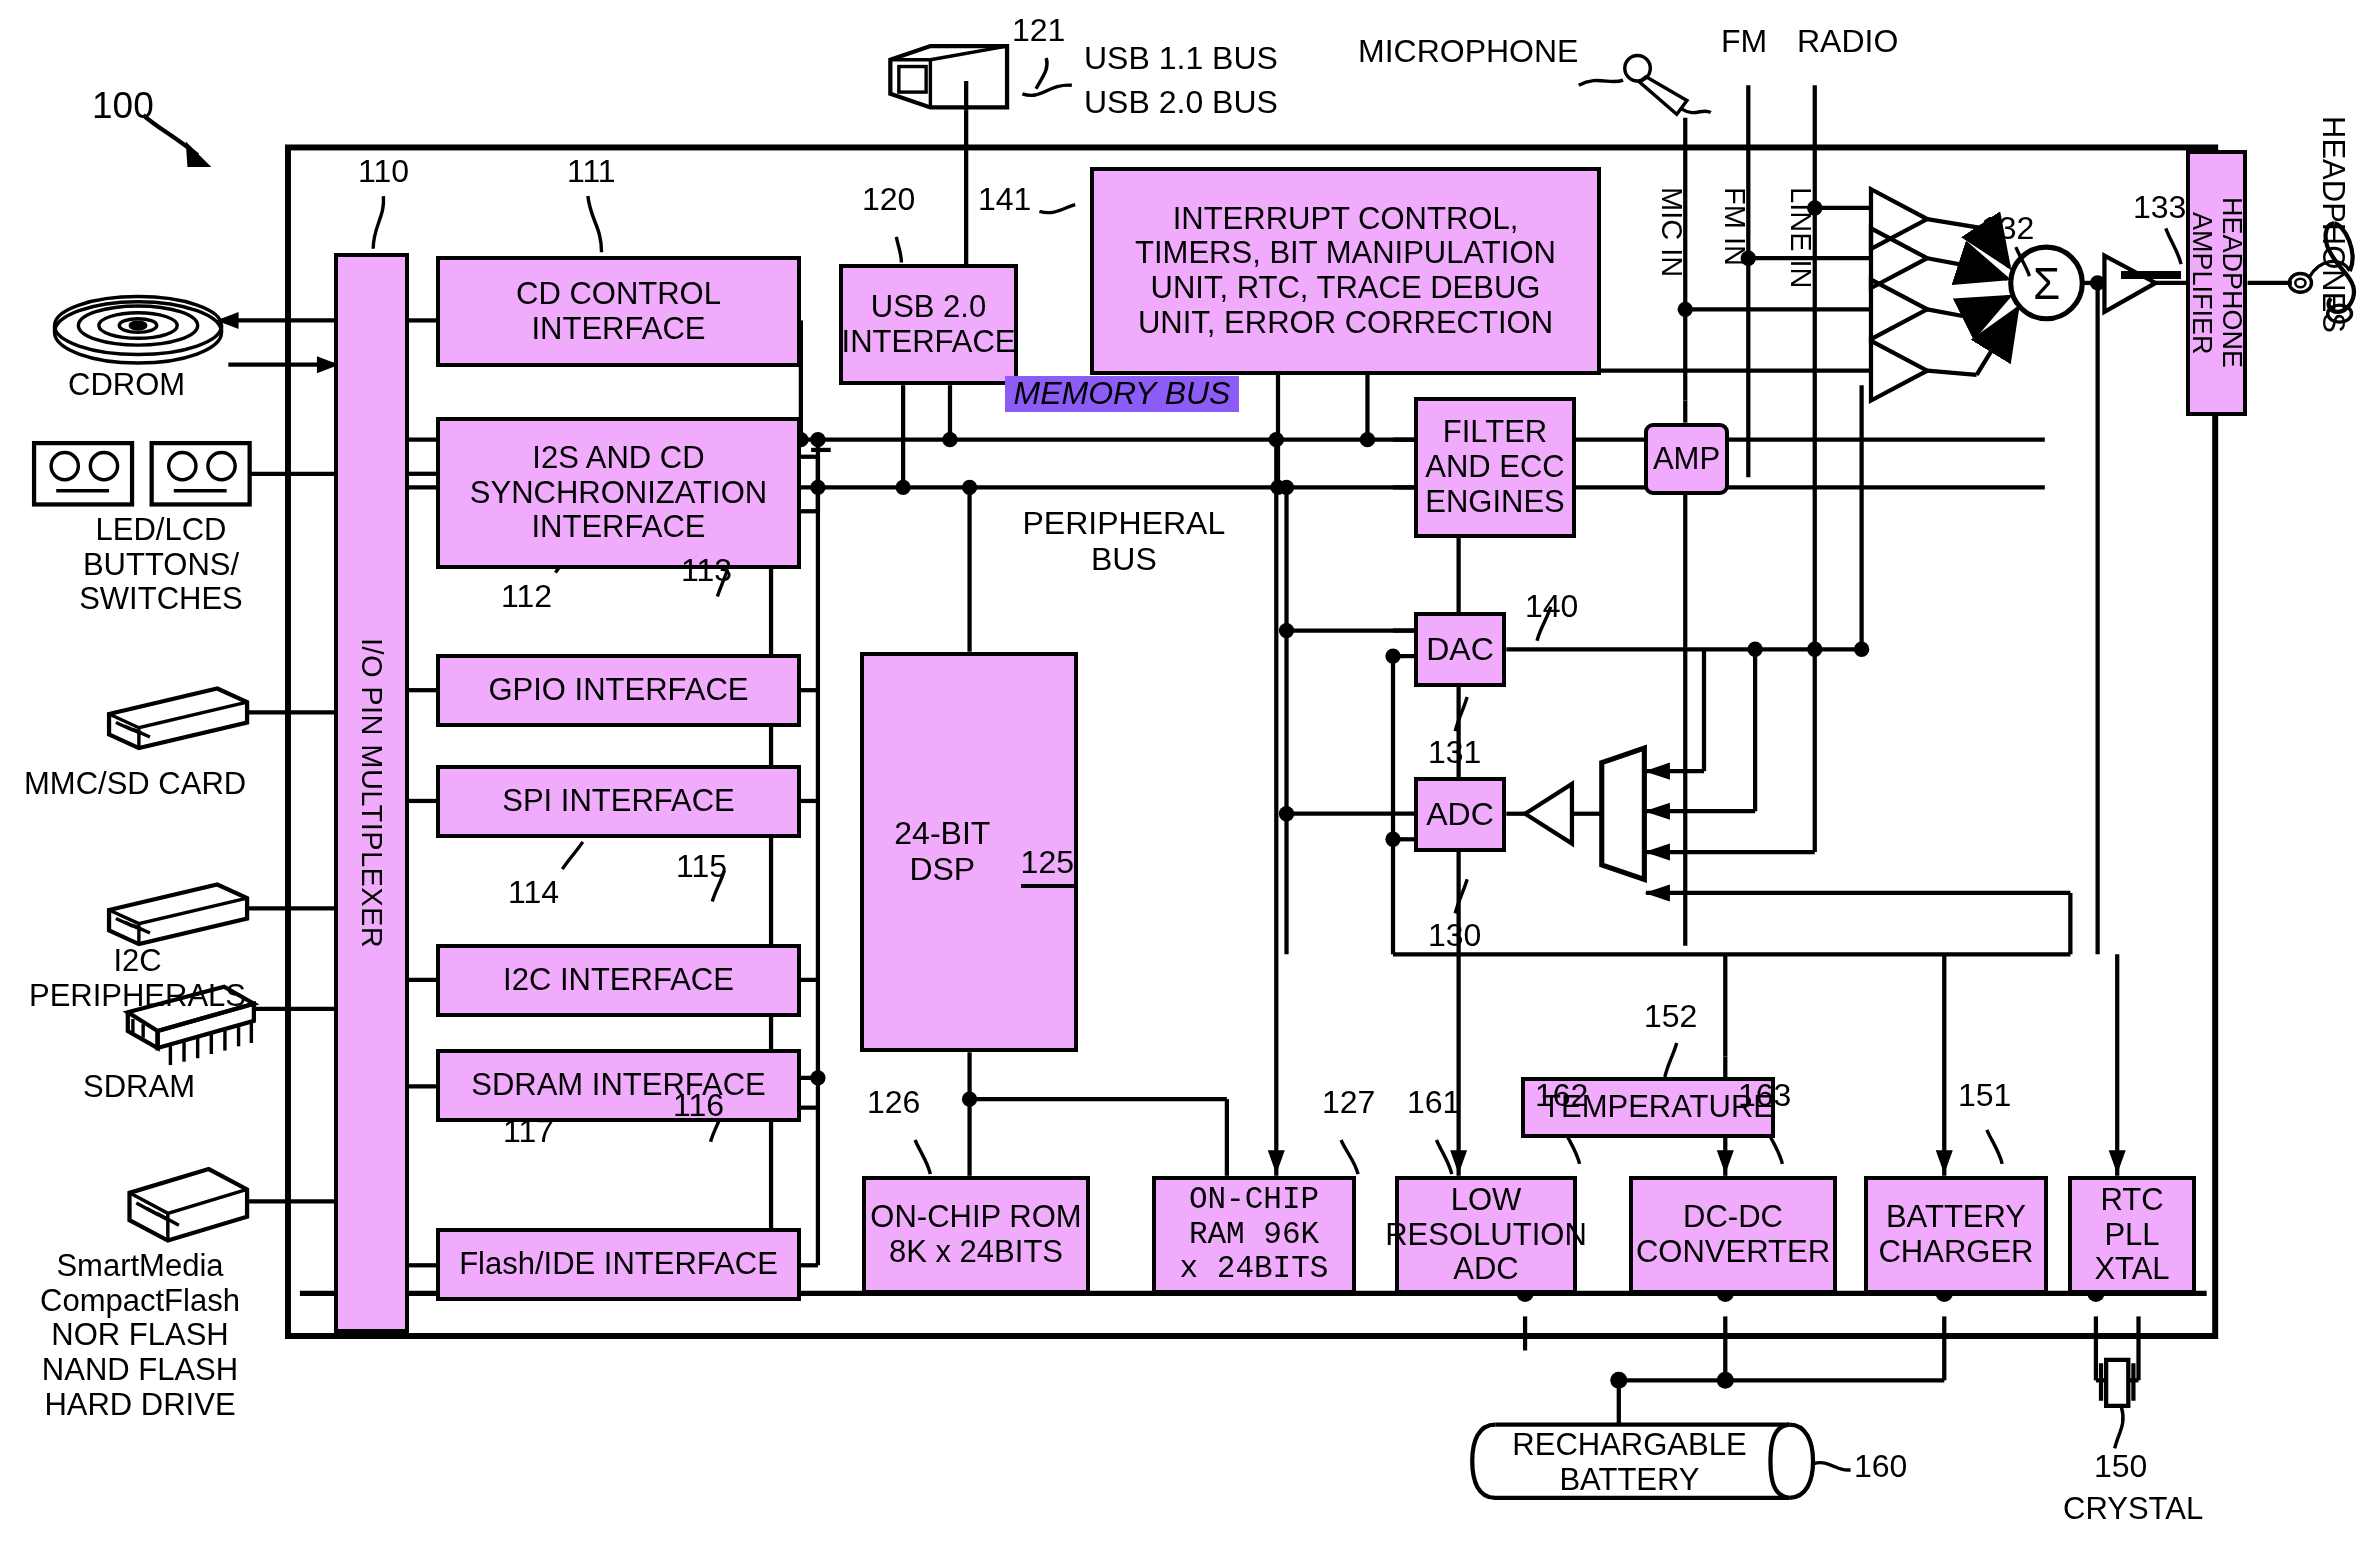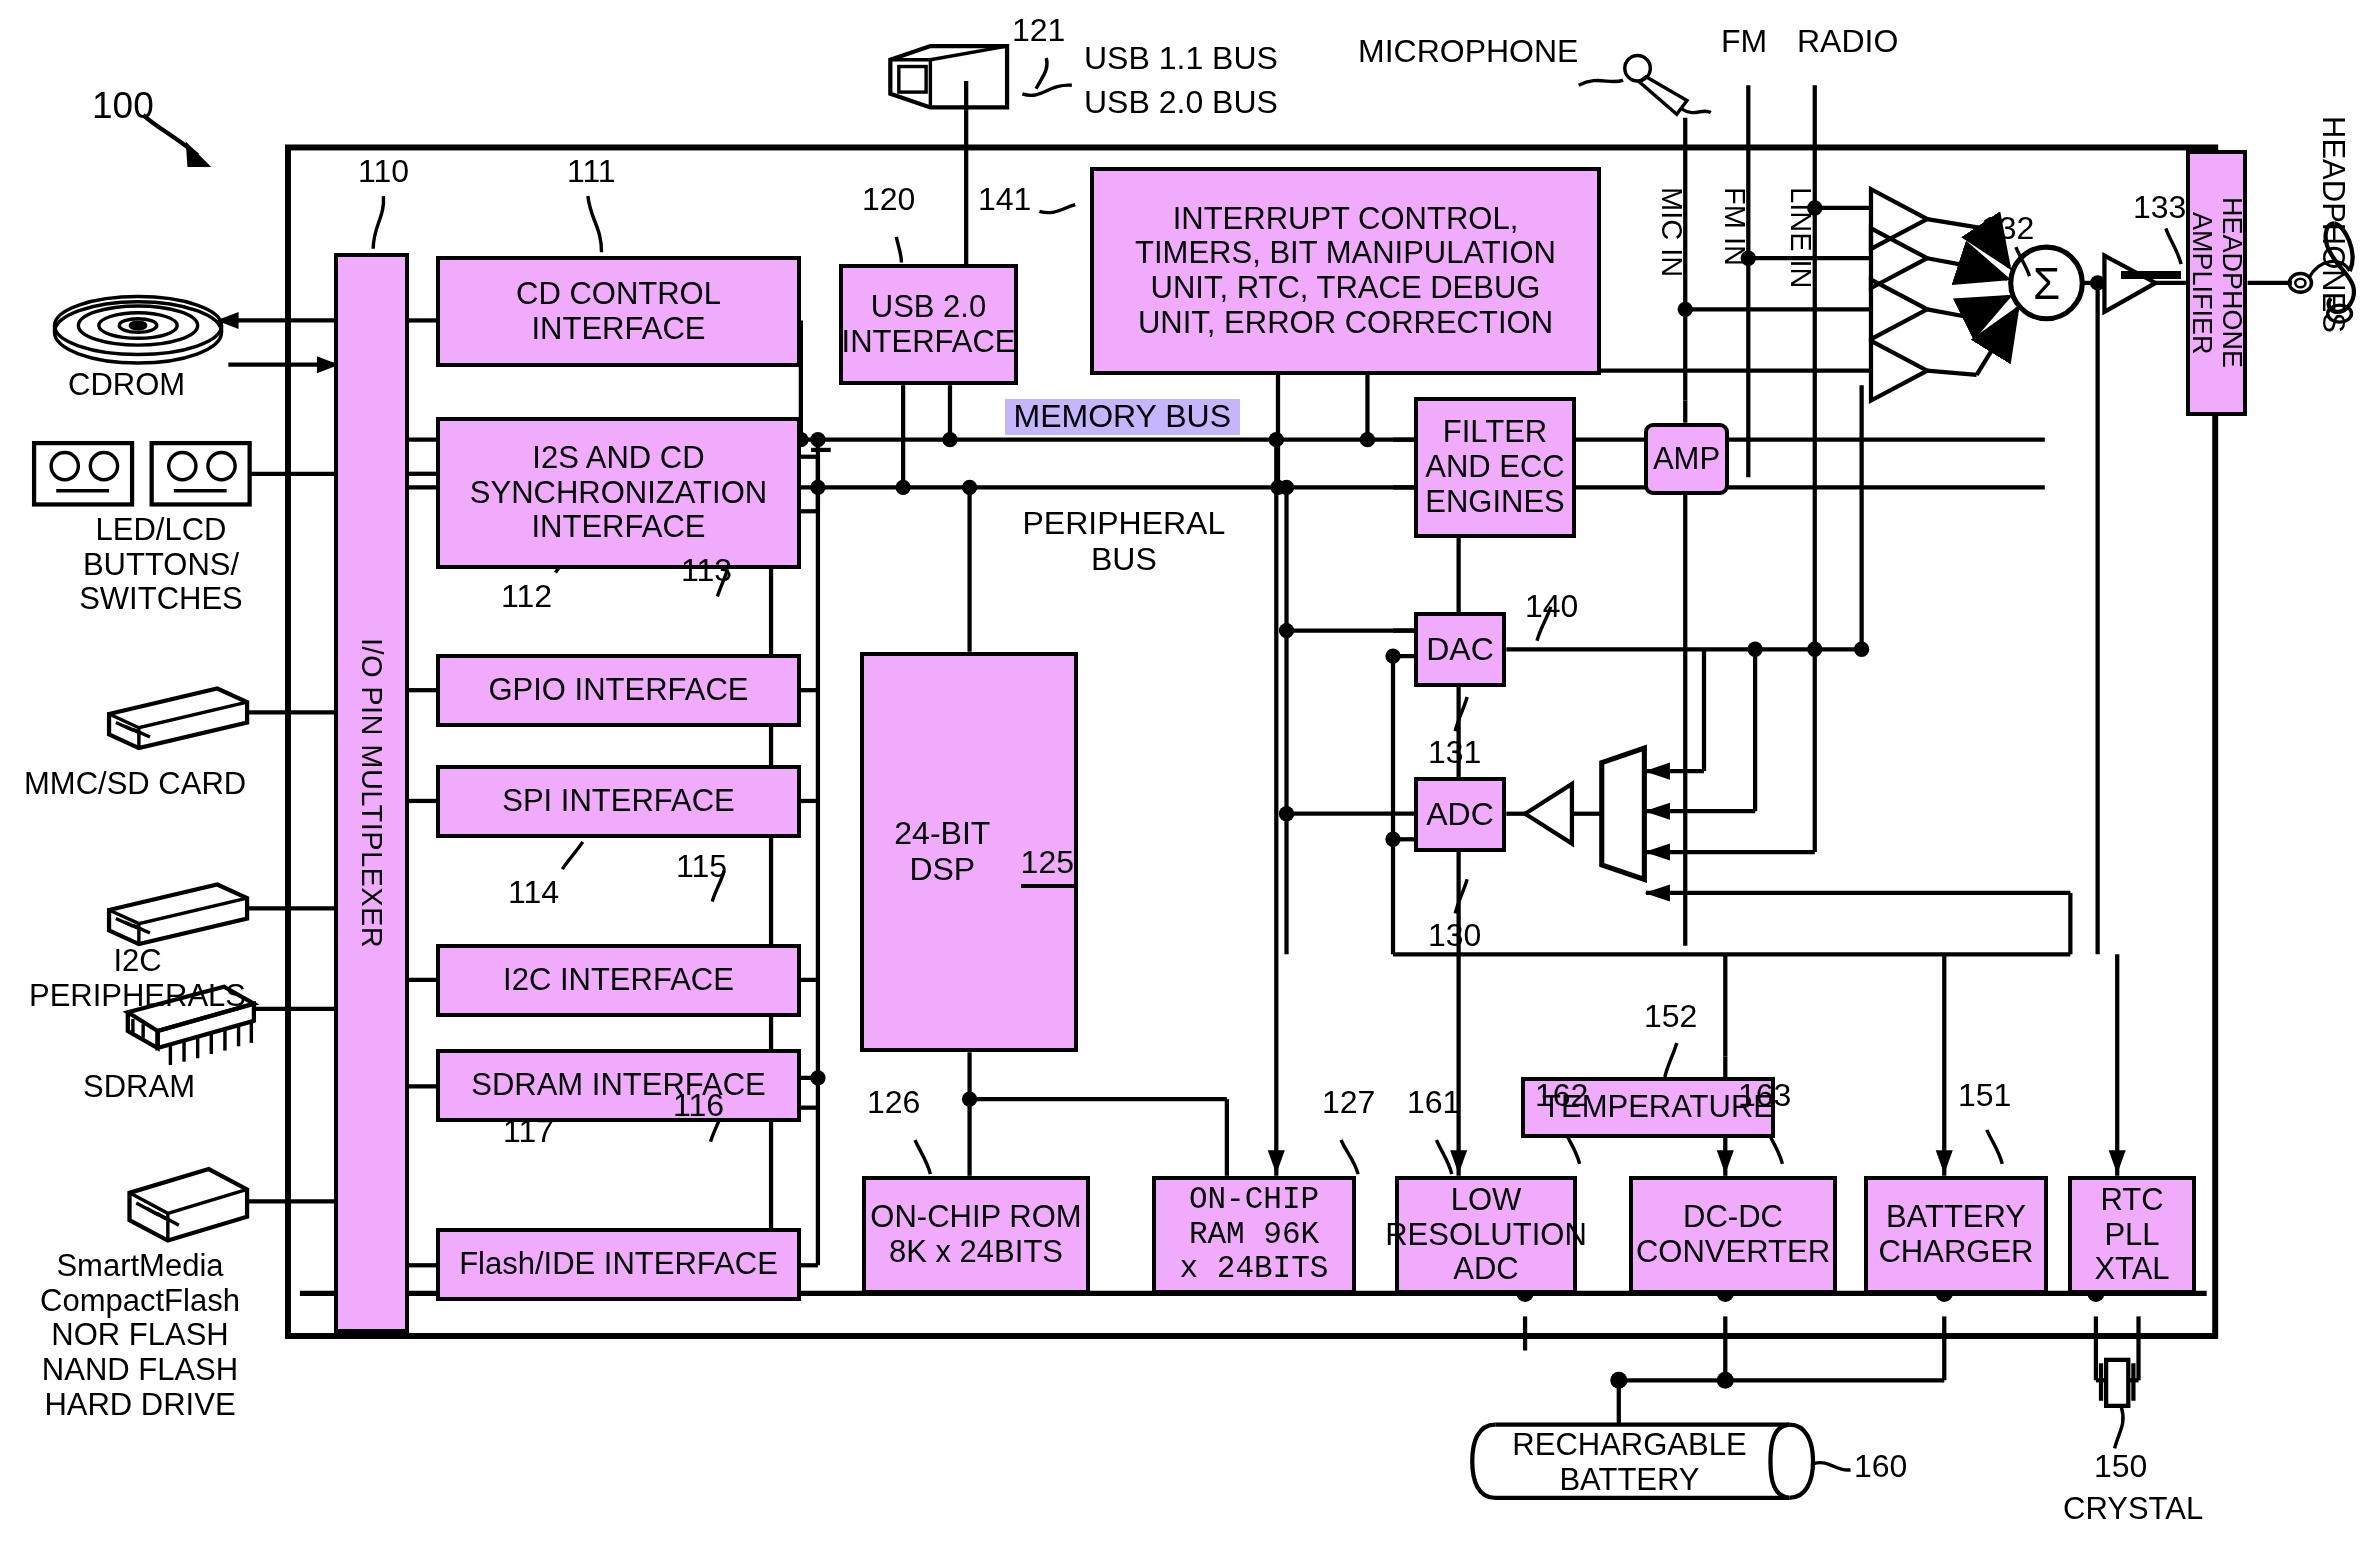--- a/index.html
+++ b/index.html
@@ -429,21 +429,21 @@
   <div class="ref" style="left:862px;top:181px;">120</div>
 
   <div class="box" style="left:1090px;top:167px;width:511px;height:208px;font-size:31px;">
     <span style="white-space:pre-line;">INTERRUPT CONTROL,
 TIMERS, BIT MANIPULATION
 UNIT, RTC, TRACE DEBUG
 UNIT, ERROR CORRECTION</span>
   </div>
   <div class="ref" style="left:978px;top:181px;">141</div>
 
-  <div class="lbl" style="left:1005px;top:399px;font-size:32px;background:#c4b5fd;padding:0 8.5px;">MEMORY BUS</div>
+  <div class="lbl" style="left:1005px;top:376px;font-size:32px;background:#8b5cf6;padding:0 8.5px;font-style:italic;">MEMORY BUS</div>
   <div class="lbl" style="left:1014px;top:506px;font-size:32px;text-align:center;white-space:pre-line;background:#fff;padding:0 8.5px;">PERIPHERAL
 BUS</div>
 
   <div class="box" style="left:860px;top:652px;width:218px;height:400px;flex-direction:row;font-size:32px;">
     <span>24-BIT DSP</span>
     <span style="margin-top:29px;border-bottom:4.3px solid #000;padding-bottom:3.4px;">125</span>
   </div>
 
   <div class="box" style="left:1414px;top:397px;width:162px;height:141px;font-size:31px;">
     <span style="white-space:pre-line;">FILTER

